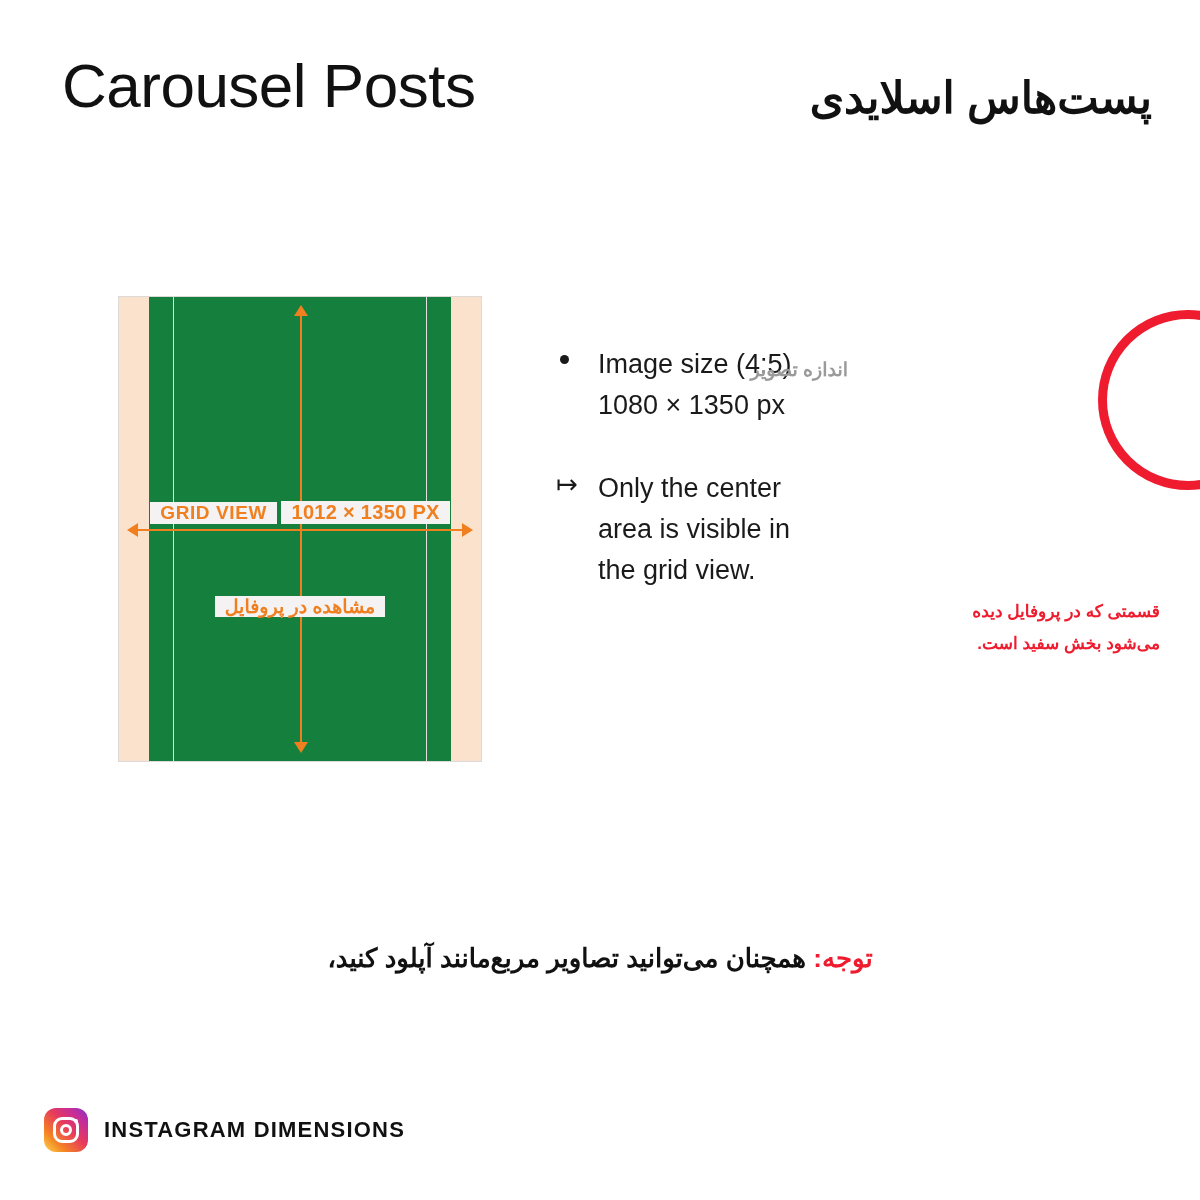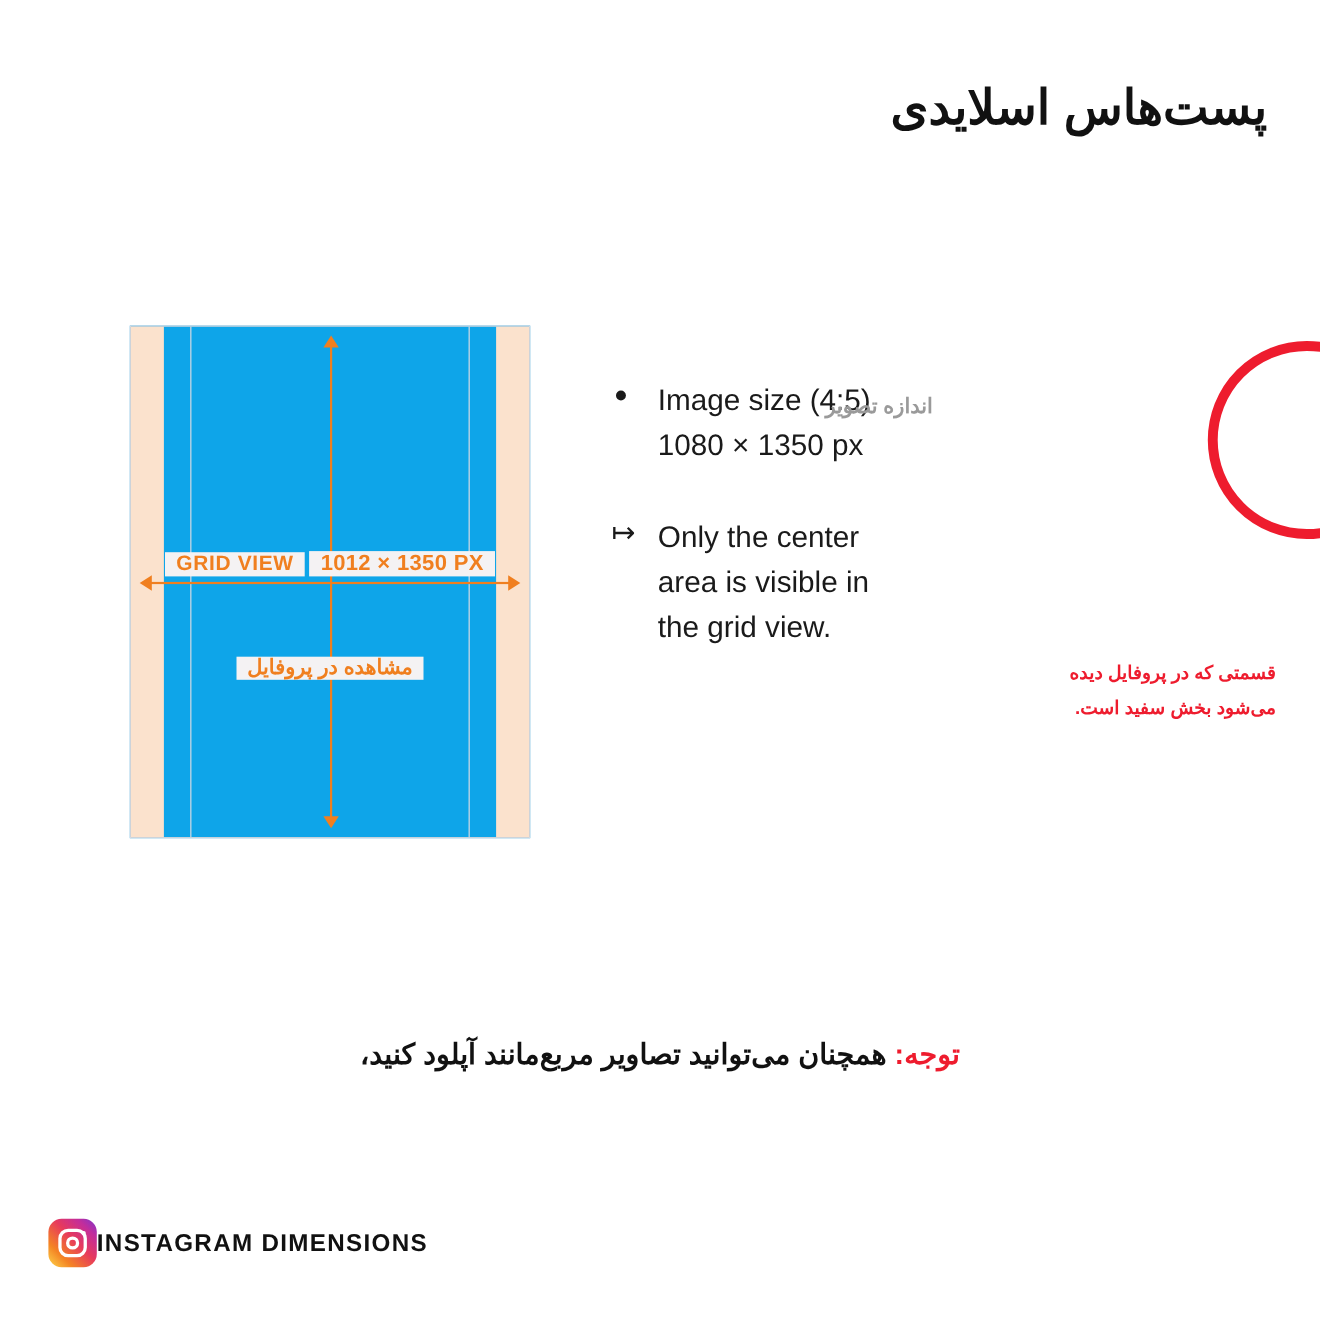--- a/index.html
+++ b/index.html
@@ -57,21 +57,21 @@
     box-sizing: border-box;
   }
 
   
   .diagram {
     position: absolute;
     left: 118px;
     top: 296px;
     width: 364px;
     height: 466px;
-    background: #0ea5e9;
+    background: #15803d;
     border: 1px solid #ddd8da;
     box-sizing: border-box;
   }
   .band {
     position: absolute;
     top: 0;
     width: 30px;
     height: 100%;
     background: #fbe2cd;
   }
@@ -278,20 +278,21 @@
     color: #ee1c2e;
   }
 
   
   .brand {
     position: absolute;
     left: 44px;
     bottom: 48px;
     display: flex;
     align-items: center;
+    gap: 16px;
     justify-content: center;
   }
   .ig-logo {
     width: 44px;
     height: 44px;
     border-radius: 12px;
     background: linear-gradient(45deg, #fdd64b 0%, #f48424 25%, #e73a5c 55%, #c32d9b 80%, #7b36cd 100%);
     position: relative;
   }
   .ig-logo .sq {
@@ -321,20 +322,21 @@
     font-size: 22px;
     font-weight: 700;
     letter-spacing: 1.2px;
     color: #111111;
   }
 </style>
 </head>
 <body>
 
 <div class="header">
+  <div class="title-en">Carousel Posts</div>
   <div class="title-fa">پست‌هاس اسلایدی</div>
 </div>
 
 <div class="red-ring"></div>
 
 <div class="diagram">
   <div class="band left"></div>
   <div class="band right"></div>
   <div class="vline l"></div>
   <div class="vline r"></div>

